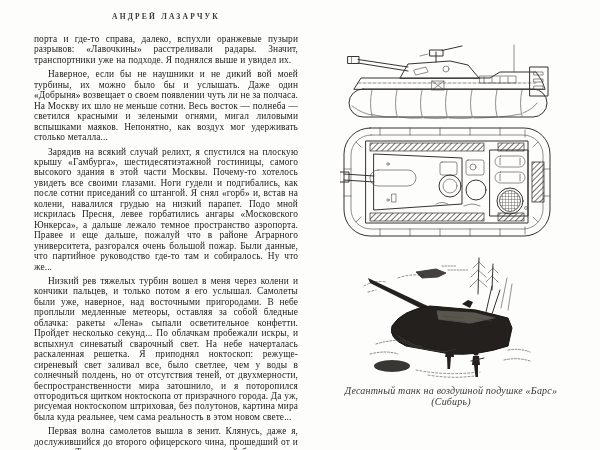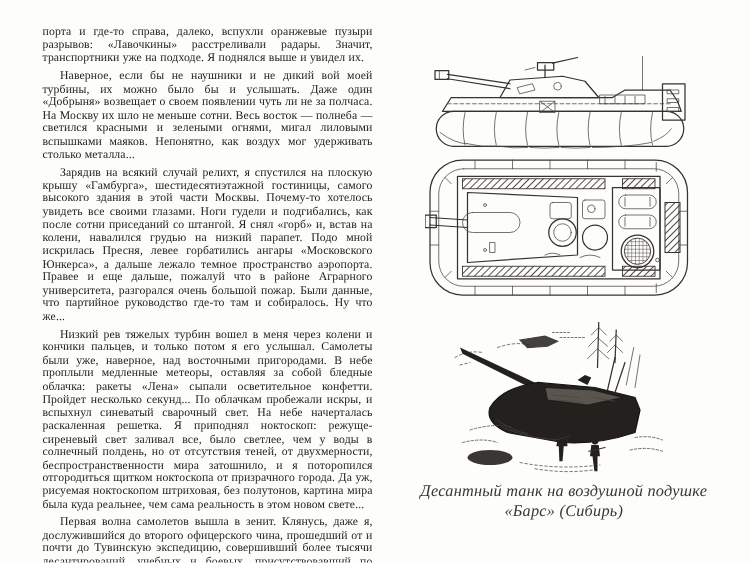--- a/index.html
+++ b/index.html
@@ -49,36 +49,37 @@
     position:absolute;left:336px;top:28px;width:230px;height:400px;
   }
   .figure{position:relative;width:100%;height:100%;}
   .view-side{position:absolute;left:6px;top:12px;}
   .view-top{position:absolute;left:4px;top:96px;}
   .view-sketch{position:absolute;left:22px;top:224px;}
   .figure-caption{
     position:absolute;left:0;right:0;top:357px;
     text-align:center;
     font-style:italic;
-    font-size:13px;
+    font-size:10px;
     color:#3a3733;
     letter-spacing:0.2px;
   }
   svg{display:block;}
   .ln{fill:none;stroke:#37332e;stroke-width:1;stroke-linejoin:round;stroke-linecap:round;}
   .ln-thin{fill:none;stroke:#4a453f;stroke-width:0.6;stroke-linejoin:round;stroke-linecap:round;}
   .dark{fill:#23201d;stroke:#23201d;}
   .mid{fill:#5a554e;}
 </style>
 </head>
 <body>
 
 <div class="spread">
 
   <div class="page-left">
+    <div class="running-header">АНДРЕЙ ЛАЗАРЧУК</div>
     <div class="body-text">
       <p class="no-indent">порта и где-то справа, далеко, вспухли оранжевые пузыри разрывов: «Лавочкины» расстреливали радары. Значит, транспортники уже на подходе. Я поднялся выше и увидел их.</p>
       <p>Наверное, если бы не наушники и не дикий вой моей турбины, их можно было бы и услышать. Даже один «Добрыня» возвещает о своем появлении чуть ли не за полчаса. На Москву их шло не меньше сотни. Весь восток — полнеба — светился красными и зелеными огнями, мигал лиловыми вспышками маяков. Непонятно, как воздух мог удерживать столько металла...</p>
       <p>Зарядив на всякий случай релихт, я спустился на плоскую крышу «Гамбурга», шестидесятиэтажной гостиницы, самого высокого здания в этой части Москвы. Почему-то хотелось увидеть все своими глазами. Ноги гудели и подгибались, как после сотни приседаний со штангой. Я снял «горб» и, встав на колени, навалился грудью на низкий парапет. Подо мной искрилась Пресня, левее горбатились ангары «Московского Юнкерса», а дальше лежало темное пространство аэропорта. Правее и еще дальше, пожалуй что в районе Аграрного университета, разгорался очень большой пожар. Были данные, что партийное руководство где-то там и собиралось. Ну что же...</p>
       <p>Низкий рев тяжелых турбин вошел в меня через колени и кончики пальцев, и только потом я его услышал. Самолеты были уже, наверное, над восточными пригородами. В небе проплыли медленные метеоры, оставляя за собой бледные облачка: ракеты «Лена» сыпали осветительное конфетти. Пройдет несколько секунд... По облачкам пробежали искры, и вспыхнул синеватый сварочный свет. На небе начерталась раскаленная решетка. Я приподнял ноктоскоп: режуще-сиреневый свет заливал все, было светлее, чем у воды в солнечный полдень, но от отсутствия теней, от двухмерности, беспространственности мира затошнило, и я поторопился отгородиться щитком ноктоскопа от призрачного города. Да уж, рисуемая ноктоскопом штриховая, без полутонов, картина мира была куда реальнее, чем сама реальность в этом новом свете...</p>
       <p>Первая волна самолетов вышла в зенит. Клянусь, даже я, дослужившийся до второго офицерского чина, прошедший от и почти до Тувинскую экспедицию, совершивший более тысячи десантирований, учебных и боевых, присутствовавший по долгу дальнейшей</p>
     </div>
   </div>
 
   <div class="page-right">

